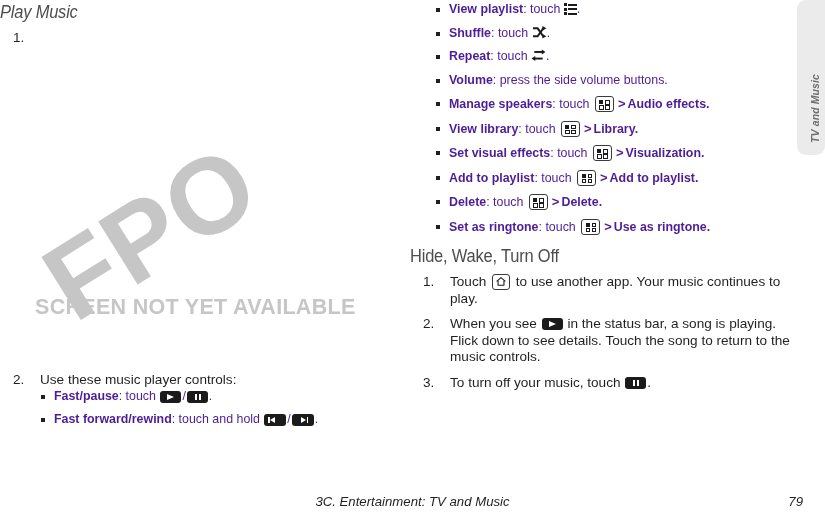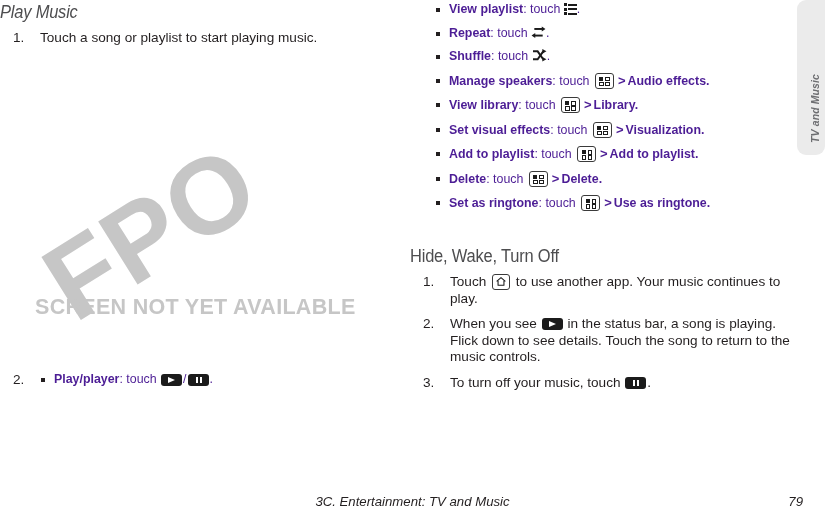--- a/index.html
+++ b/index.html
@@ -258,76 +258,82 @@
 </head>
 <body>
 
 <div class="col col-left">
 
   <h2 class="sec-head italic" style="position:absolute;left:0px;top:2px;">Play Music</h2>
 
   <ol class="steps" style="position:absolute;left:10px;top:30px;width:380px;">
     <li>
       <span class="num">1.</span>
-      <span>Touch a song or playlist to start playing music.</span>
     </li>
   </ol>
 
   <div class="fpo-wrap">
     <div class="fpo-text">FPO</div>
     <div class="fpo-caption">SCREEN NOT YET AVAILABLE</div>
   </div>
 
   <ol class="steps" style="position:absolute;left:10px;top:372px;width:380px;">
     <li style="margin-bottom:4px;">
       <span class="num">2.</span>
+      <span>Use these music player controls:</span>
 
       <ul class="bullets sub-bullets">
         <li>
-          <span class="b">Play/player</span><span>: touch </span><span class="btn-pill"><i class="glyph-play"></i></span>/<span class="btn-pill"><i class="glyph-pause-a"></i><i class="glyph-pause-b"></i></span><span>.</span>
+          <span class="b">Fast/pause</span><span>: touch </span><span class="btn-pill"><i class="glyph-play"></i></span>/<span class="btn-pill"><i class="glyph-pause-a"></i><i class="glyph-pause-b"></i></span><span>.</span>
+        </li>
+        <li>
+          <span class="b">Fast forward/rewind</span><span>: touch and hold </span><span class="btn-pill wide"><i class="glyph-prev-bar"></i><i class="glyph-prev"></i></span>/<span class="btn-pill wide"><i class="glyph-next"></i><i class="glyph-next-bar"></i></span><span>.</span>
         </li>
       </ul>
     </li>
   </ol>
 </div>
 
 <div class="col col-right">
 
   <ul class="bullets" style="position:absolute;left:25px;top:2px;width:350px;">
 
     <li>
       <span class="b">View playlist</span><span>: touch </span><span class="ico ico-list" style="display:inline-block;width:13px;height:11px;position:relative;vertical-align:-1px;">
         <i style="left:0;top:0;width:3px;height:3px;"></i><i style="left:4px;top:0.5px;width:9px;height:2px;"></i>
         <i style="left:0;top:4.5px;width:3px;height:3px;"></i><i style="left:4px;top:5px;width:9px;height:2px;"></i>
         <i style="left:0;top:9px;width:3px;height:3px;"></i><i style="left:4px;top:9.5px;width:9px;height:2px;"></i>
       </span><span>.</span>
+    </li>
+
+    <li>
+      <span class="b">Shuffle</span><span>: touch </span><svg class="ix" width="15" height="13" viewBox="0 0 16 14">
+          <g stroke="#1b1b1b" stroke-width="2.1" fill="none">
+            <path d="M1 2.5 L6 2.5 L12 11"></path>
+            <path d="M1 11 L6 11 L12 2.5"></path>
+          </g>
+          <path d="M11 0 L15.5 2.5 L11 5 Z" fill="#1b1b1b"></path>
+          <path d="M11 8.5 L15.5 11 L11 13.5 Z" fill="#1b1b1b"></path>
+        </svg><span>.</span>
     </li>
 
     <li>
       <span class="b">Repeat</span><span>: touch </span><svg class="ix" width="15" height="13" viewBox="0 0 16 14">
           <g stroke="#1b1b1b" stroke-width="2.1" fill="none">
             <path d="M3.5 3.2 L13 3.2"></path>
             <path d="M12.5 10.3 L3 10.3"></path>
           </g>
           <path d="M11.5 0.5 L15.5 3.2 L11.5 6 Z" fill="#1b1b1b"></path>
           <path d="M4.5 7.5 L0.5 10.3 L4.5 13 Z" fill="#1b1b1b"></path>
         </svg><span>.</span>
     </li>
 
     <li>
-      <span class="b">Shuffle</span><span>: touch </span><svg class="ix" width="15" height="13" viewBox="0 0 16 14">
-          <g stroke="#1b1b1b" stroke-width="2.1" fill="none">
-            <path d="M1 2.5 L6 2.5 L12 11"></path>
-            <path d="M1 11 L6 11 L12 2.5"></path>
-          </g>
-          <path d="M11 0 L15.5 2.5 L11 5 Z" fill="#1b1b1b"></path>
-          <path d="M11 8.5 L15.5 11 L11 13.5 Z" fill="#1b1b1b"></path>
-        </svg><span>.</span>
-    </li>
-
+      <span class="b">Volume</span><span>: press the side volume buttons.</span>
+    </li>
 
     <li>
       <span class="b">Manage speakers</span><span>: touch </span><span class="key"><i class="dot d1"></i><i class="dot hollow d2"></i><i class="dot hollow d3"></i><i class="dot hollow d4"></i></span><span class="chev">&gt;</span><span class="b">Audio effects</span><span class="b">.</span>
     </li>
 
     <li>
       <span class="b">View library</span><span>: touch </span><span class="key"><i class="dot d1"></i><i class="dot hollow d2"></i><i class="dot hollow d3"></i><i class="dot hollow d4"></i></span><span class="chev">&gt;</span><span class="b">Library</span><span class="b">.</span>
     </li>
 
     <li>

